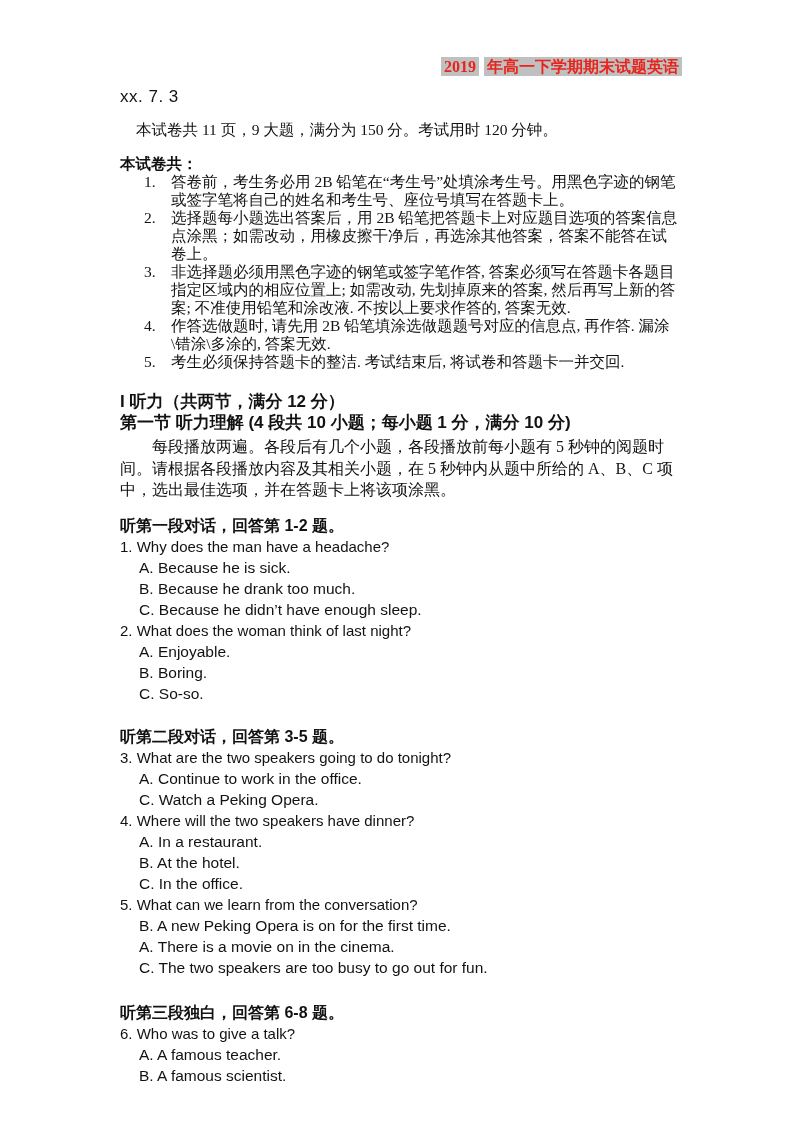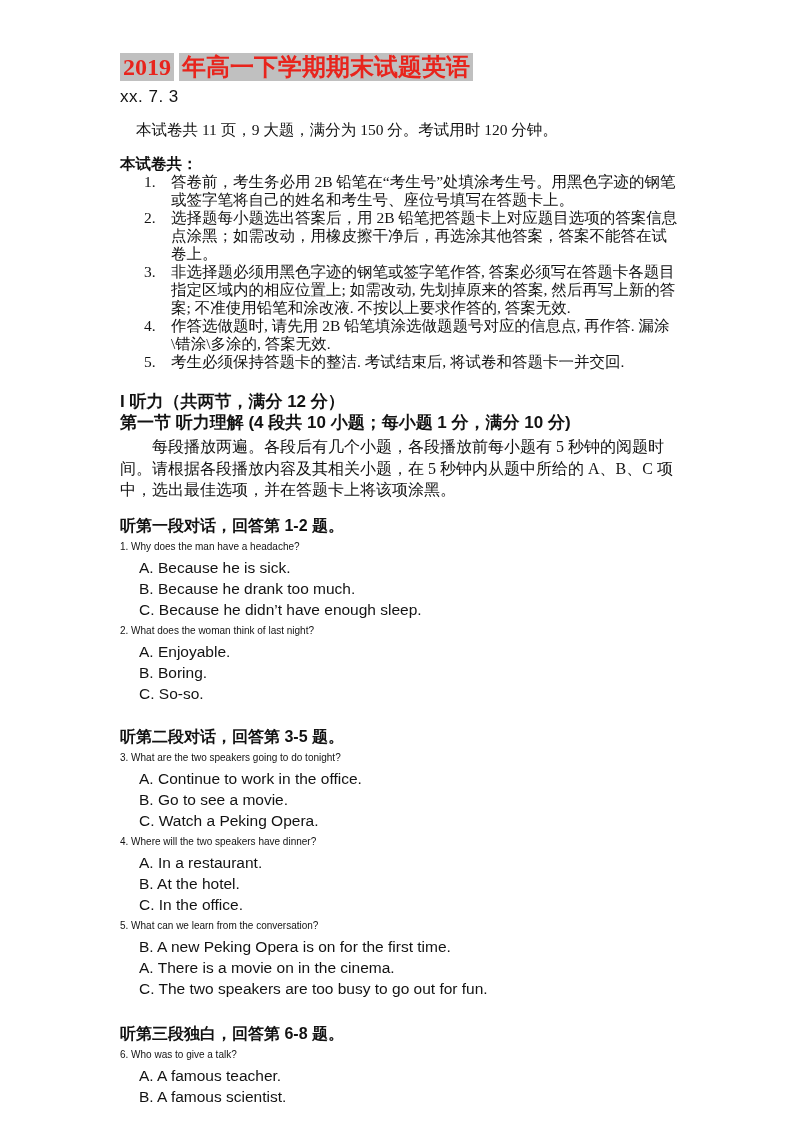--- a/index.html
+++ b/index.html
@@ -9,22 +9,22 @@
     color:#121212;
     -webkit-font-smoothing:antialiased;
   }
   .page {
     box-sizing:border-box;
     width:800px; height:1132px;
     padding:55px 118px 0 120px;
   }
   
   .title-line {
-    text-align:left; white-space:nowrap;
-    font-weight:700; font-size:24px; line-height:24px;
+    text-align:right; white-space:nowrap;
+    font-weight:700; font-size:16px; line-height:24px;
     margin:0 0 9px 0;
   }
   .hl {
     background:var(--highlight-gray,#c0c0c0);
     color:var(--title-red,#e8241c);
     padding:1px 3px;
   }
   .hl-gap { display:inline-block; width:5px; }
   
   .date-line {
@@ -59,21 +59,21 @@
   
   .dialogue-block { margin-top:14px; }
   .dialogue-block.later { margin-top:22px; }
   .dialogue-block.last { margin-top:24px; }
   .dialogue-heading {
     font-family:"Liberation Sans","DejaVu Sans",sans-serif;
     font-weight:700; font-size:16px; line-height:21px; margin:0;
   }
   .question-text {
     font-family:"Liberation Sans","DejaVu Sans",sans-serif;
-    font-size:10px; line-height:21px; margin:0;
+    font-size:15px; line-height:21px; margin:0;
   }
   .option-text {
     font-family:"Liberation Sans","DejaVu Sans",sans-serif;
     font-size:15.5px; line-height:21px; margin:0 0 0 19px;
   }
 </style>
 </head>
 <body>
 
 <div class="page">
@@ -122,21 +122,20 @@
     <p class="question-text">2. What does the woman think of last night?</p>
     <p class="option-text">A. Enjoyable.</p>
     <p class="option-text">B. Boring.</p>
     <p class="option-text">C. So-so.</p>
   </div>
 
   <div class="dialogue-block later">
     <p class="dialogue-heading">听第二段对话，回答第 3-5 题。</p>
     <p class="question-text">3. What are the two speakers going to do tonight?</p>
     <p class="option-text">A. Continue to work in the office.</p>
-    <p class="option-text">B. Go to see a movie.</p>
     <p class="option-text">C. Watch a Peking Opera.</p>
     <p class="question-text">4. Where will the two speakers have dinner?</p>
     <p class="option-text">A. In a restaurant.</p>
     <p class="option-text">B. At the hotel.</p>
     <p class="option-text">C. In the office.</p>
     <p class="question-text">5. What can we learn from the conversation?</p>
     <p class="option-text">B. A new Peking Opera is on for the first time.</p>
     <p class="option-text">A. There is a movie on in the cinema.</p>
     <p class="option-text">C. The two speakers are too busy to go out for fun.</p>
   </div>

